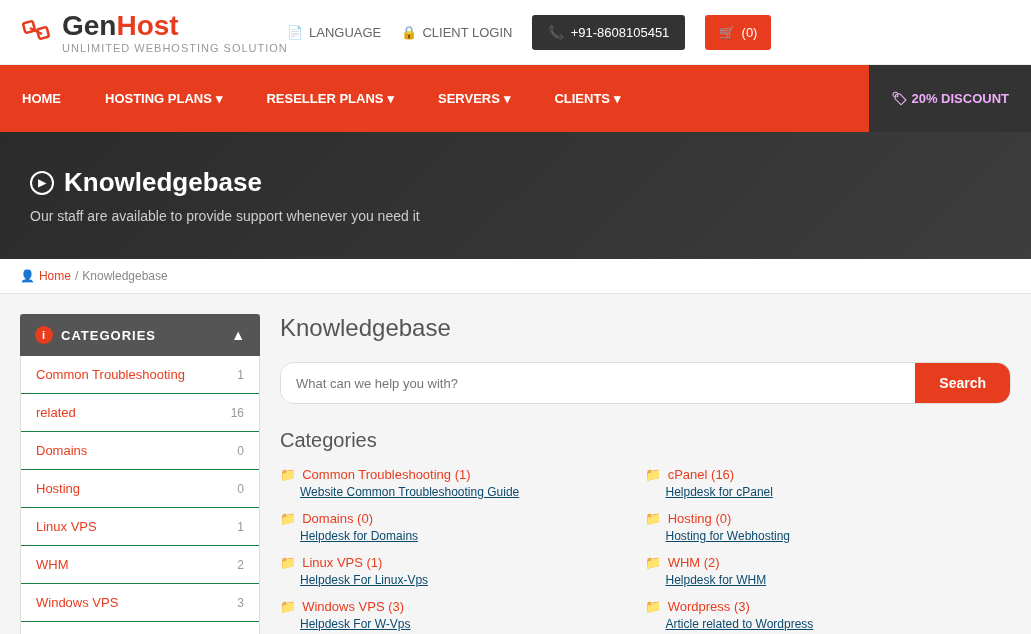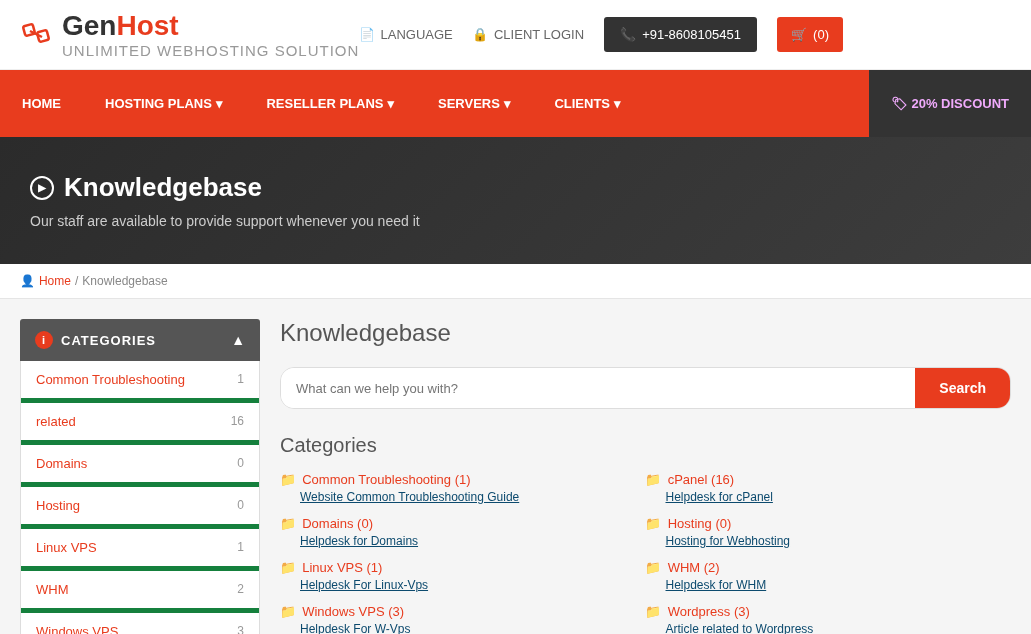--- a/index.html
+++ b/index.html
@@ -2,21 +2,21 @@
 <html><head>
   <meta charset="utf-8">
   <style>
     * { box-sizing: border-box; margin: 0; padding: 0; }
     body { font-family: Arial, sans-serif; font-size: 14px; color: #333; background: #f5f5f5; }
 
     
     .header { background: #fff; display: flex; align-items: center; justify-content: flex-start; padding: 10px 20px; border-bottom: 1px solid #eee; }
     .logo-area { display: flex; align-items: center; }
     .logo-text { font-size: 28px; font-weight: bold; }
-    .logo-sub { font-size: 15px; color: #999; display: block; letter-spacing: 1px; }
+    .logo-sub { font-size: 11px; color: #999; display: block; letter-spacing: 1px; }
     .logo-icon { width: 36px; height: 36px; margin-right: 6px; }
 
     .header-right { display: flex; align-items: center; gap: 20px; }
     .header-link { color: #666; font-size: 13px; display: flex; align-items: center; gap: 5px; text-decoration: none; cursor: pointer; }
     .phone-btn { background: #333; color: #fff; padding: 10px 16px; border-radius: 3px; font-size: 13px; display: flex; align-items: center; gap: 6px; cursor: pointer; border: none; }
     .cart-btn { background: #e83c1e; color: #fff; padding: 10px 14px; border-radius: 3px; font-size: 13px; display: flex; align-items: center; gap: 6px; cursor: pointer; border: none; }
 
     
     .nav { background: #e83c1e; display: flex; align-items: center; }
     .nav-item { color: #fff; padding: 14px 22px; font-size: 13px; font-weight: bold; text-transform: uppercase; cursor: pointer; display: flex; align-items: center; gap: 4px; white-space: nowrap; }
@@ -34,21 +34,21 @@
 
     
     .main { display: flex; padding: 20px; gap: 20px; max-width: 1031px; }
 
     
     .sidebar { width: 240px; flex-shrink: 0; }
     .sidebar-header { background: #555; color: #fff; padding: 12px 15px; display: flex; align-items: center; justify-content: space-between; border-radius: 3px 3px 0 0; }
     .sidebar-header-left { display: flex; align-items: center; gap: 8px; font-size: 13px; font-weight: bold; letter-spacing: 1px; }
     .sidebar-info-icon { background: #e83c1e; color: #fff; width: 18px; height: 18px; border-radius: 50%; display: flex; align-items: center; justify-content: center; font-size: 11px; font-weight: bold; }
     .sidebar-list { background: #fff; border: 1px solid #ddd; border-top: none; }
-    .sidebar-item { display: flex; align-items: flex-start; justify-content: space-between; padding: 11px 15px; border-bottom: 5px solid #15803d; cursor: pointer; }
+    .sidebar-item { display: flex; align-items: flex-end; justify-content: space-between; padding: 11px 15px; border-bottom: 1px solid #15803d; cursor: pointer; }
     .sidebar-item-link { color: #e83c1e; font-size: 13px; text-decoration: none; }
     .sidebar-item-count { color: #999; font-size: 12px; }
 
     
     .content { flex: 1; }
     .content-title { font-size: 24px; color: #555; font-weight: normal; margin-bottom: 20px; }
 
     
     .search-bar { display: flex; margin-bottom: 25px; border: 1px solid #ddd; border-radius: 14px; overflow: hidden; }
     .search-input { flex: 1; padding: 12px 15px; border: none; outline: none; font-size: 13px; color: #aaa; }

